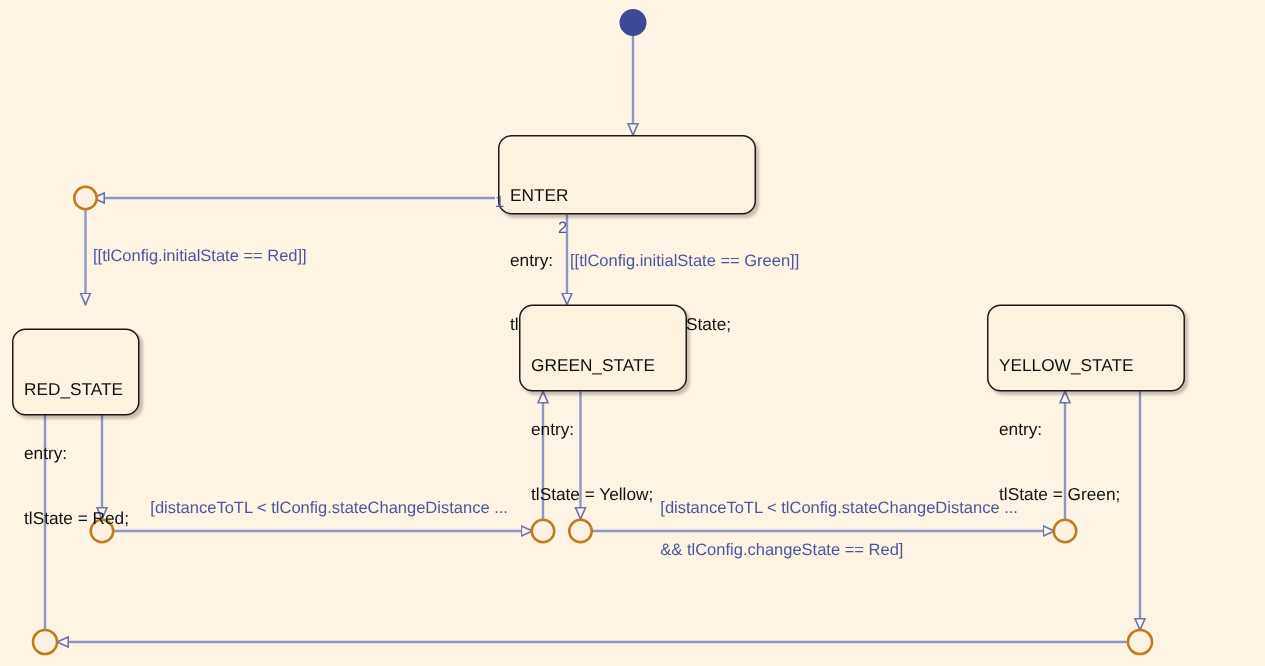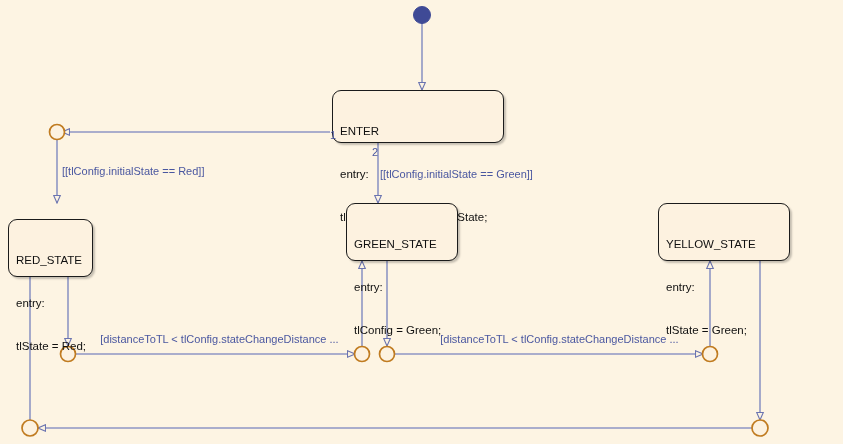--- a/index.html
+++ b/index.html
@@ -125,21 +125,21 @@
 
   <div class="state-box" style="left:8px; top:203px; width:85px; height:58px;margin-top:16px;">
     <span class="state-name">RED_STATE</span>
     <span class="state-line">entry:</span>
     <span class="state-line">tlState = Red;</span>
   </div>
 
   <div class="state-box" style="left:346px; top:203px; width:112px; height:58px;">
     <span class="state-name">GREEN_STATE</span>
     <span class="state-line">entry:</span>
-    <span class="state-line">tlConfig = Green;</span>
+    <span class="state-line">tlState = Yellow;</span>
   </div>
 
   <div class="state-box" style="left:658px; top:203px; width:132px; height:58px;">
     <span class="state-name">YELLOW_STATE</span>
     <span class="state-line">entry:</span>
     <span class="state-line">tlState = Green;</span>
   </div>
 
   <span class="prio" style="left:330px; top:129px;">1</span>
   <span class="prio" style="left:372px; top:146px;">2</span>
@@ -147,16 +147,17 @@
   <span class="edge-label" style="left:62px; top:164px;">[[tlConfig.initialState == Red]]</span>
 
   <span class="edge-label" style="left:380px; top:167px;">[[tlConfig.initialState == Green]]</span>
 
   <div class="edge-label" style="left:88px; top:318px;">
     <span>[distanceToTL &lt; tlConfig.stateChangeDistance ...</span><br>
   </div>
 
   <div class="edge-label" style="left:428px; top:318px;">
     <span>[distanceToTL &lt; tlConfig.stateChangeDistance ...</span><br>
+    <span>&amp;&amp; tlConfig.changeState == Red]</span>
   </div>
 
 
 </div>
 
 </body></html>

